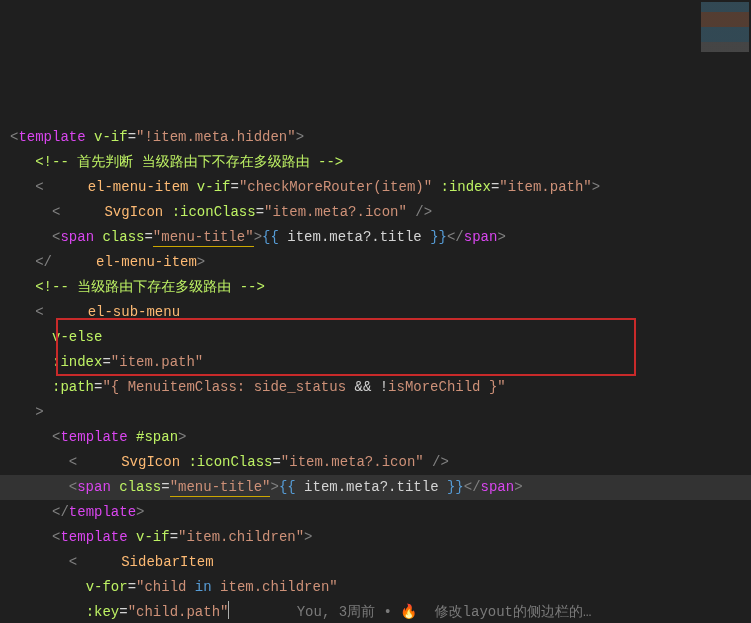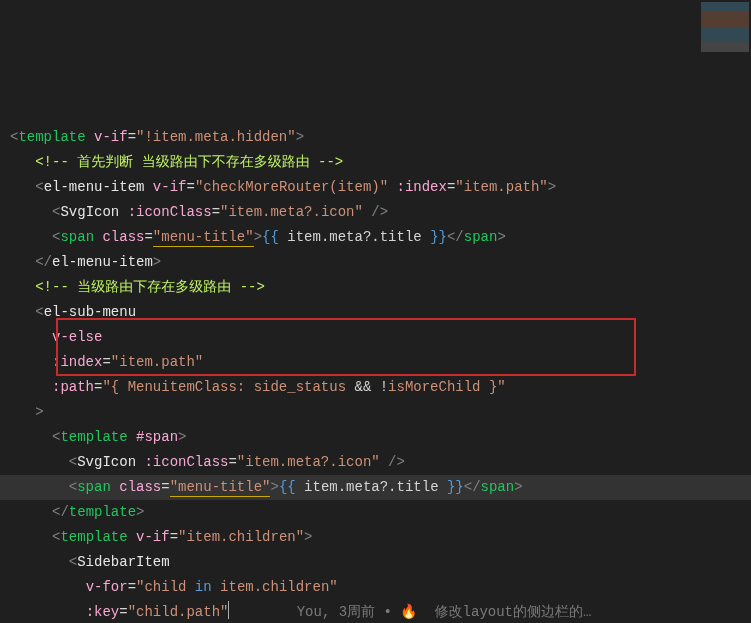--- a/index.html
+++ b/index.html
@@ -42,23 +42,23 @@
     position: absolute;
     left: 56px;
     top: 318px;
     width: 580px;
     height: 58px;
     border: 2px solid #c92a2a;
     z-index: 2;
     pointer-events: none;
   }
   .p-brkt { color: #808080; }
-  .p-tag  { color: #22c55e; }
-  .p-comp { color: #e5e5e5; }
-  .p-attr { color: #f9a8d4; margin-top: 28px; }
+  .p-tag  { color: #d946ef; }
+  .p-comp { color: #fdba74; margin-left: 44px; }
+  .p-attr { color: #bef264; margin-top: 28px; }
   .p-str  { color: #ce9178; }
   .p-delim{ color: #569cd6; }
   .p-op   { color: #d4d4d4; }
   .p-white{ color: #d4d4d4; text-align: right; }
   .p-cmt  { color: #bef264; }
   .underline { border-bottom: 1px solid #cca700; padding-bottom: 1px; }
   .blame { color: #7a7a7a; font-style: normal; text-align: right; }
   .flame { color: #e25822; }
   .cursor {
     display: inline-block;

